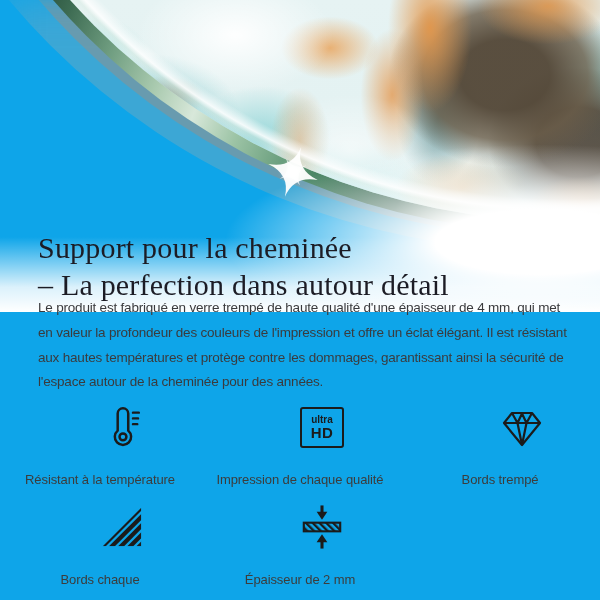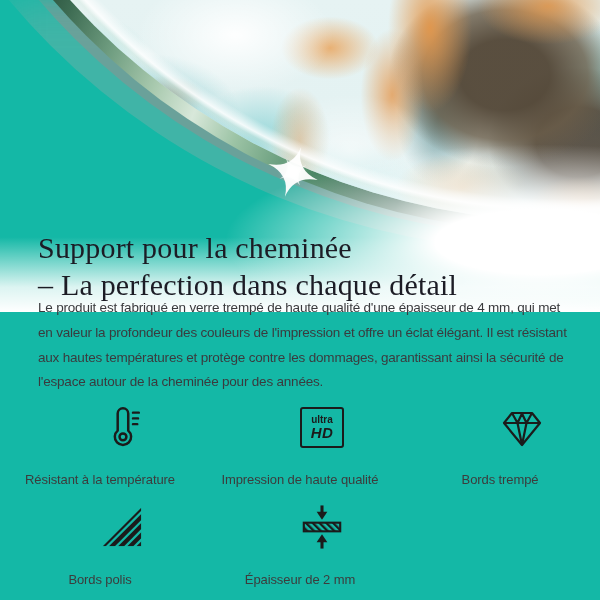--- a/index.html
+++ b/index.html
@@ -1,18 +1,18 @@
 <!DOCTYPE html>
 <html><head>
 <meta charset="utf-8">
 <style>
   html,body{margin:0;padding:0;}
   #page{
     position:relative; width:600px; height:600px; overflow:hidden;
-    background:#14b8a6; font-family:"Liberation Sans", sans-serif;
+    background:#0ea5e9; font-family:"Liberation Sans", sans-serif;
   }
   
   #hero{position:absolute; left:0; top:0; width:600px; height:312px; overflow:hidden;}
   .full{position:absolute; inset:0;}
   #shadow-ambient{
     clip-path:circle(700px at 545px -450px);
     background:rgba(168,172,170,0.30); filter:blur(22px);
   }
   #shadow-rim{
     clip-path:circle(676px at 552px -440px);
@@ -74,21 +74,21 @@
   }
   .feature{display:flex; flex-direction:column; align-items:center;}
   .icon-box{height:48px; display:flex; align-items:center; justify-content:center;padding-left:44px;}
   .feature-label{margin-top:21px; font-size:13px; color:#3c3c3c; letter-spacing:-0.1px;}
   .uhd-box{
     width:40px; height:37px; border:2.6px solid #1b1b1b; border-radius:3px;
     display:flex; flex-direction:column; align-items:center; justify-content:center;
     color:#1b1b1b;
   }
   .uhd-top{font-size:10px; font-weight:700; line-height:10px;}
-  .uhd-bottom{font-size:15px; font-weight:800; line-height:15px; letter-spacing:0.3px;font-style:italic;}
+  .uhd-bottom{font-size:15px; font-weight:800; line-height:15px; letter-spacing:0.3px;}
   svg{display:block;}
 </style>
 </head>
 <body>
 
 <div id="page">
 
   <div id="hero">
     <div class="full" id="shadow-ambient"></div>
     <div class="full" id="shadow-rim"></div>
@@ -106,21 +106,21 @@
         <path d="M29 3 Q31 26 55 29 Q31 32 29 55 Q27 32 3 29 Q27 26 29 3 Z" fill="#ffffff" opacity="0.95"></path>
       </g>
       <g transform="rotate(63 29 29)">
         <path d="M29 14 Q30 27 44 29 Q30 31 29 44 Q28 31 14 29 Q28 27 29 14 Z" fill="#ffffff" opacity="0.7"></path>
       </g>
     </svg>
   </div>
 
   <h1 id="heading" style="margin:0;">
     <div>Support pour la cheminée</div>
-    <div>– La perfection dans chaque détail</div>
+    <div>– La perfection dans autour détail</div>
   </h1>
 
   <p id="description" style="margin:0;">Le produit est fabriqué en verre trempé de haute qualité d'une épaisseur de 4 mm, qui met en valeur la profondeur des couleurs de l'impression et offre un éclat élégant. Il est résistant aux hautes températures et protège contre les dommages, garantissant ainsi la sécurité de l'espace autour de la cheminée pour des années.</p>
 
   <div id="features">
 
     <div class="feature">
       <div class="icon-box">
         <svg width="46" height="46" viewBox="0 0 48 48" fill="none" stroke="#1b1b1b" stroke-width="2.6">
           <path d="M19.5 10 a5.5 5.5 0 0 1 11 0 V27.8 a8.5 8.5 0 1 1 -11 0 Z" stroke-linejoin="round"></path>
@@ -131,21 +131,21 @@
       <div class="feature-label">Résistant à la température</div>
     </div>
 
     <div class="feature">
       <div class="icon-box">
         <div class="uhd-box">
           <span class="uhd-top">ultra</span>
           <span class="uhd-bottom">HD</span>
         </div>
       </div>
-      <div class="feature-label">Impression de haute qualité</div>
+      <div class="feature-label">Impression de chaque qualité</div>
     </div>
 
 
     <div class="feature">
       <div class="icon-box">
         <svg width="48" height="44" viewBox="0 0 48 44" fill="none" stroke="#1b1b1b" stroke-width="2.2">
           <path d="M14 8 H34 L42 18 L24 40 L6 18 Z" stroke-linejoin="round"></path>
           <path d="M6 18 H42"></path>
           <path d="M14 8 L19.5 18 L24 8.5 L28.5 18 L34 8" stroke-linejoin="round"></path>
           <path d="M19.5 18 L24 40 M28.5 18 L24 40" stroke-linejoin="round"></path>
@@ -164,21 +164,21 @@
             </defs>
           <g clip-path="url(#tri)" stroke="#1b1b1b" stroke-width="4.6">
             <path d="M-2 50 L50 -2"></path>
             <path d="M8 50 L50 8"></path>
             <path d="M18 50 L50 18"></path>
             <path d="M28 50 L50 28"></path>
             <path d="M38 50 L50 38"></path>
           </g>
         </svg>
       </div>
-      <div class="feature-label">Bords polis</div>
+      <div class="feature-label">Bords chaque</div>
     </div>
 
     <div class="feature">
       <div class="icon-box">
         <svg width="46" height="48" viewBox="0 0 48 48" fill="none">
           <defs>
               <pattern id="hatch" width="5" height="5" patternUnits="userSpaceOnUse" patternTransform="rotate(-45)">
                 <rect width="2.4" height="5" fill="#1b1b1b"></rect>
               </pattern>
             </defs>

